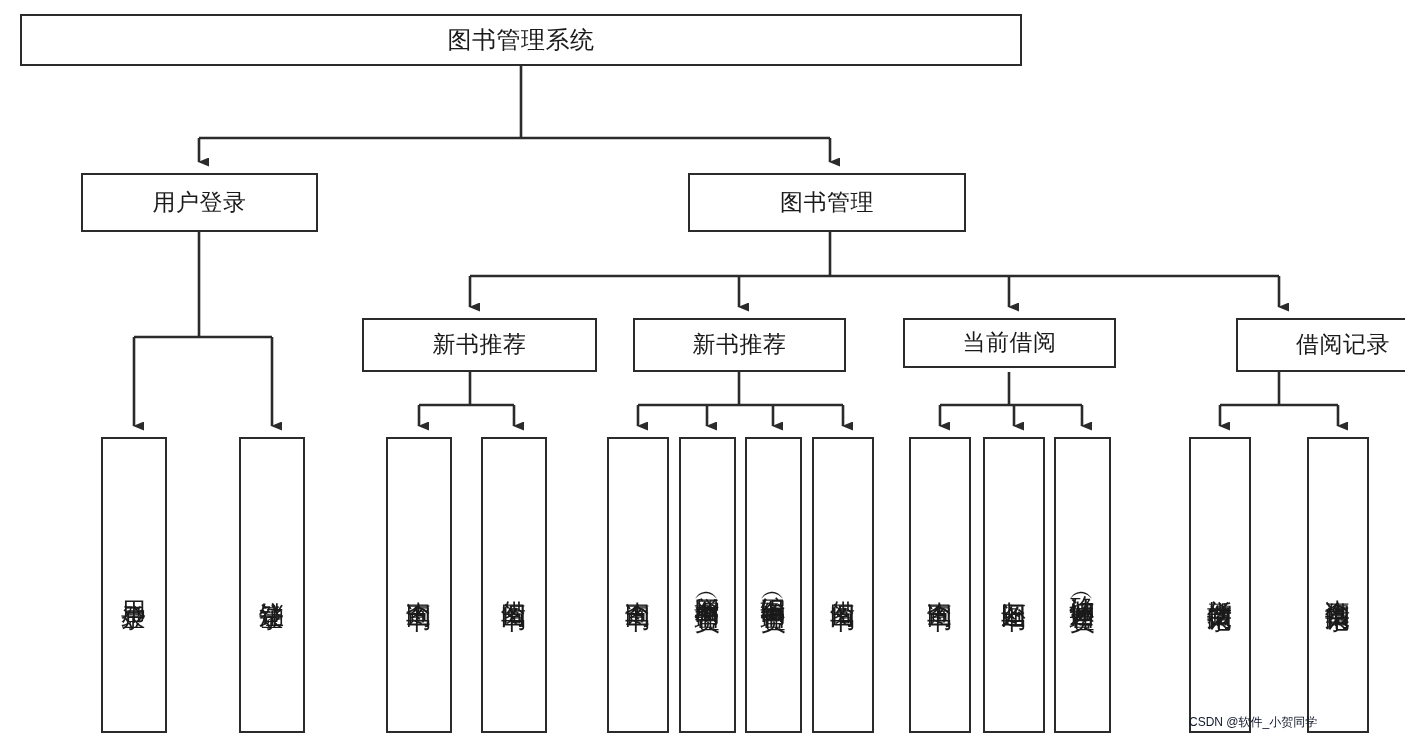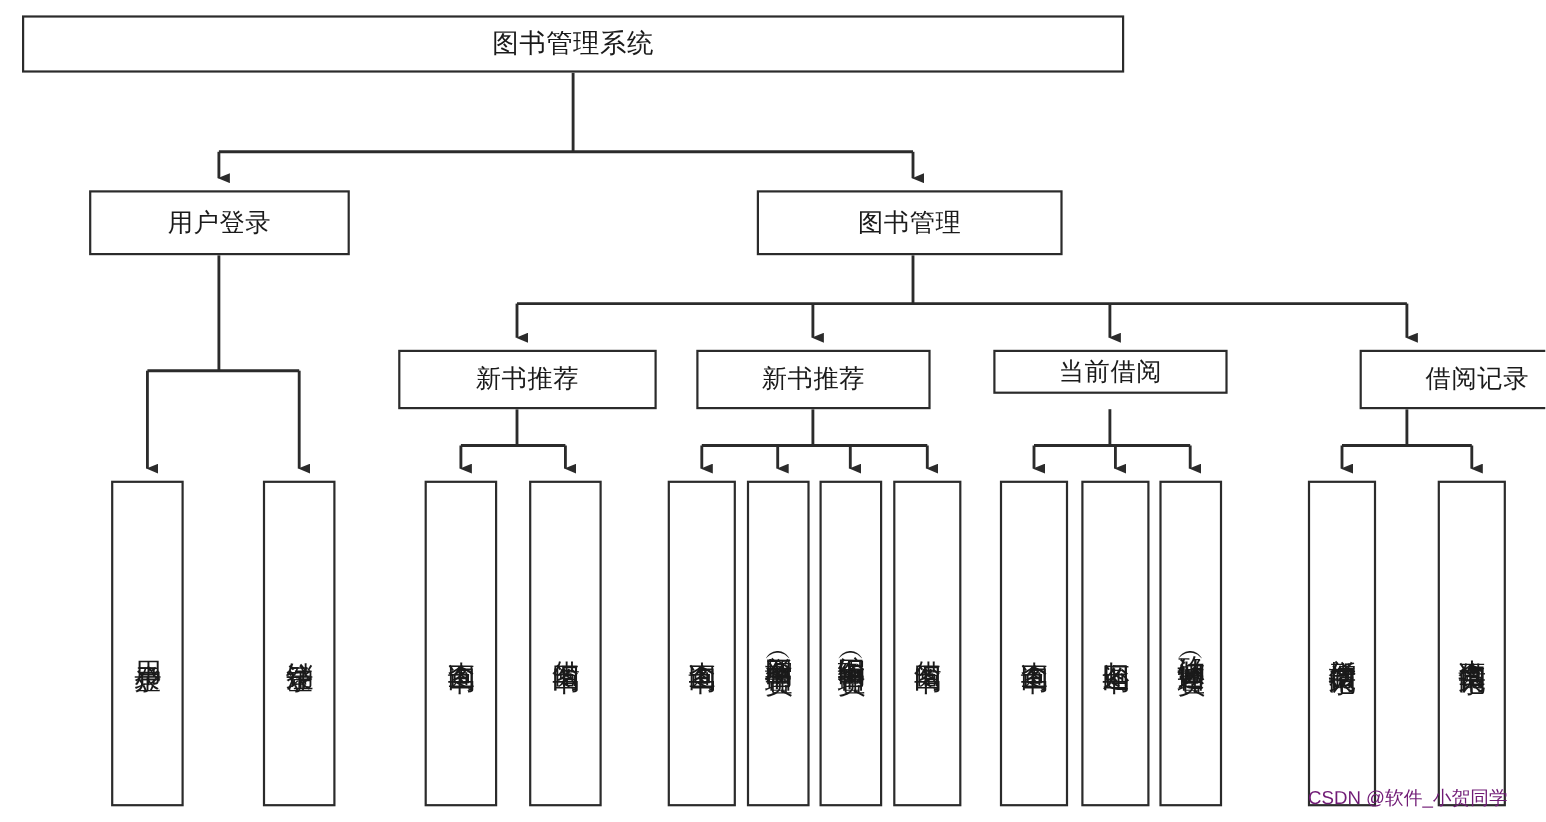--- a/index.html
+++ b/index.html
@@ -57,22 +57,22 @@
     font-size: 25px;
     line-height: 1.12;
     letter-spacing: 2px;
     max-height: 268px;
   }
   .node.root .node-label { font-size: 24px; }
   .watermark {
     position: absolute;
     left: 1189px;
     top: 714px;
-    font-size: 17px;
-    color: #701a75;
+    font-size: 12px;
+    color: #0f172a;
     white-space: nowrap;
     z-index: 5;
     font-family: "Liberation Sans", "DejaVu Sans", sans-serif;
   }
 </style>
 </head>
 <body>
 
 <div id="diagram-root">
 
@@ -131,21 +131,21 @@
         <span class="node-label">图书管理</span>
       </div>
     </div>
   <div id="level3-container">
       <div class="node horizontal" style="left: 362px; top: 318px; width: 235px; height: 54px;">
         <span class="node-label">新书推荐</span>
       </div>
       <div class="node horizontal" style="left: 633px; top: 318px; width: 213px; height: 54px;">
         <span class="node-label">新书推荐</span>
       </div>
-      <div class="node horizontal" style="left: 903px; top: 318px; width: 213px; height: 40px;">
+      <div class="node horizontal" style="left: 903px; top: 318px; width: 213px; height: 50px;">
         <span class="node-label">当前借阅</span>
       </div>
       <div class="node horizontal" style="left: 1236px; top: 318px; width: 214px; height: 54px;">
         <span class="node-label">借阅记录</span>
       </div>
     </div>
   <div id="leaves-container">
       <div class="node vertical" style="left: 101px; top: 437px; width: 66px; height: 296px;">
         <span class="node-label">用户登录</span>
       </div>

